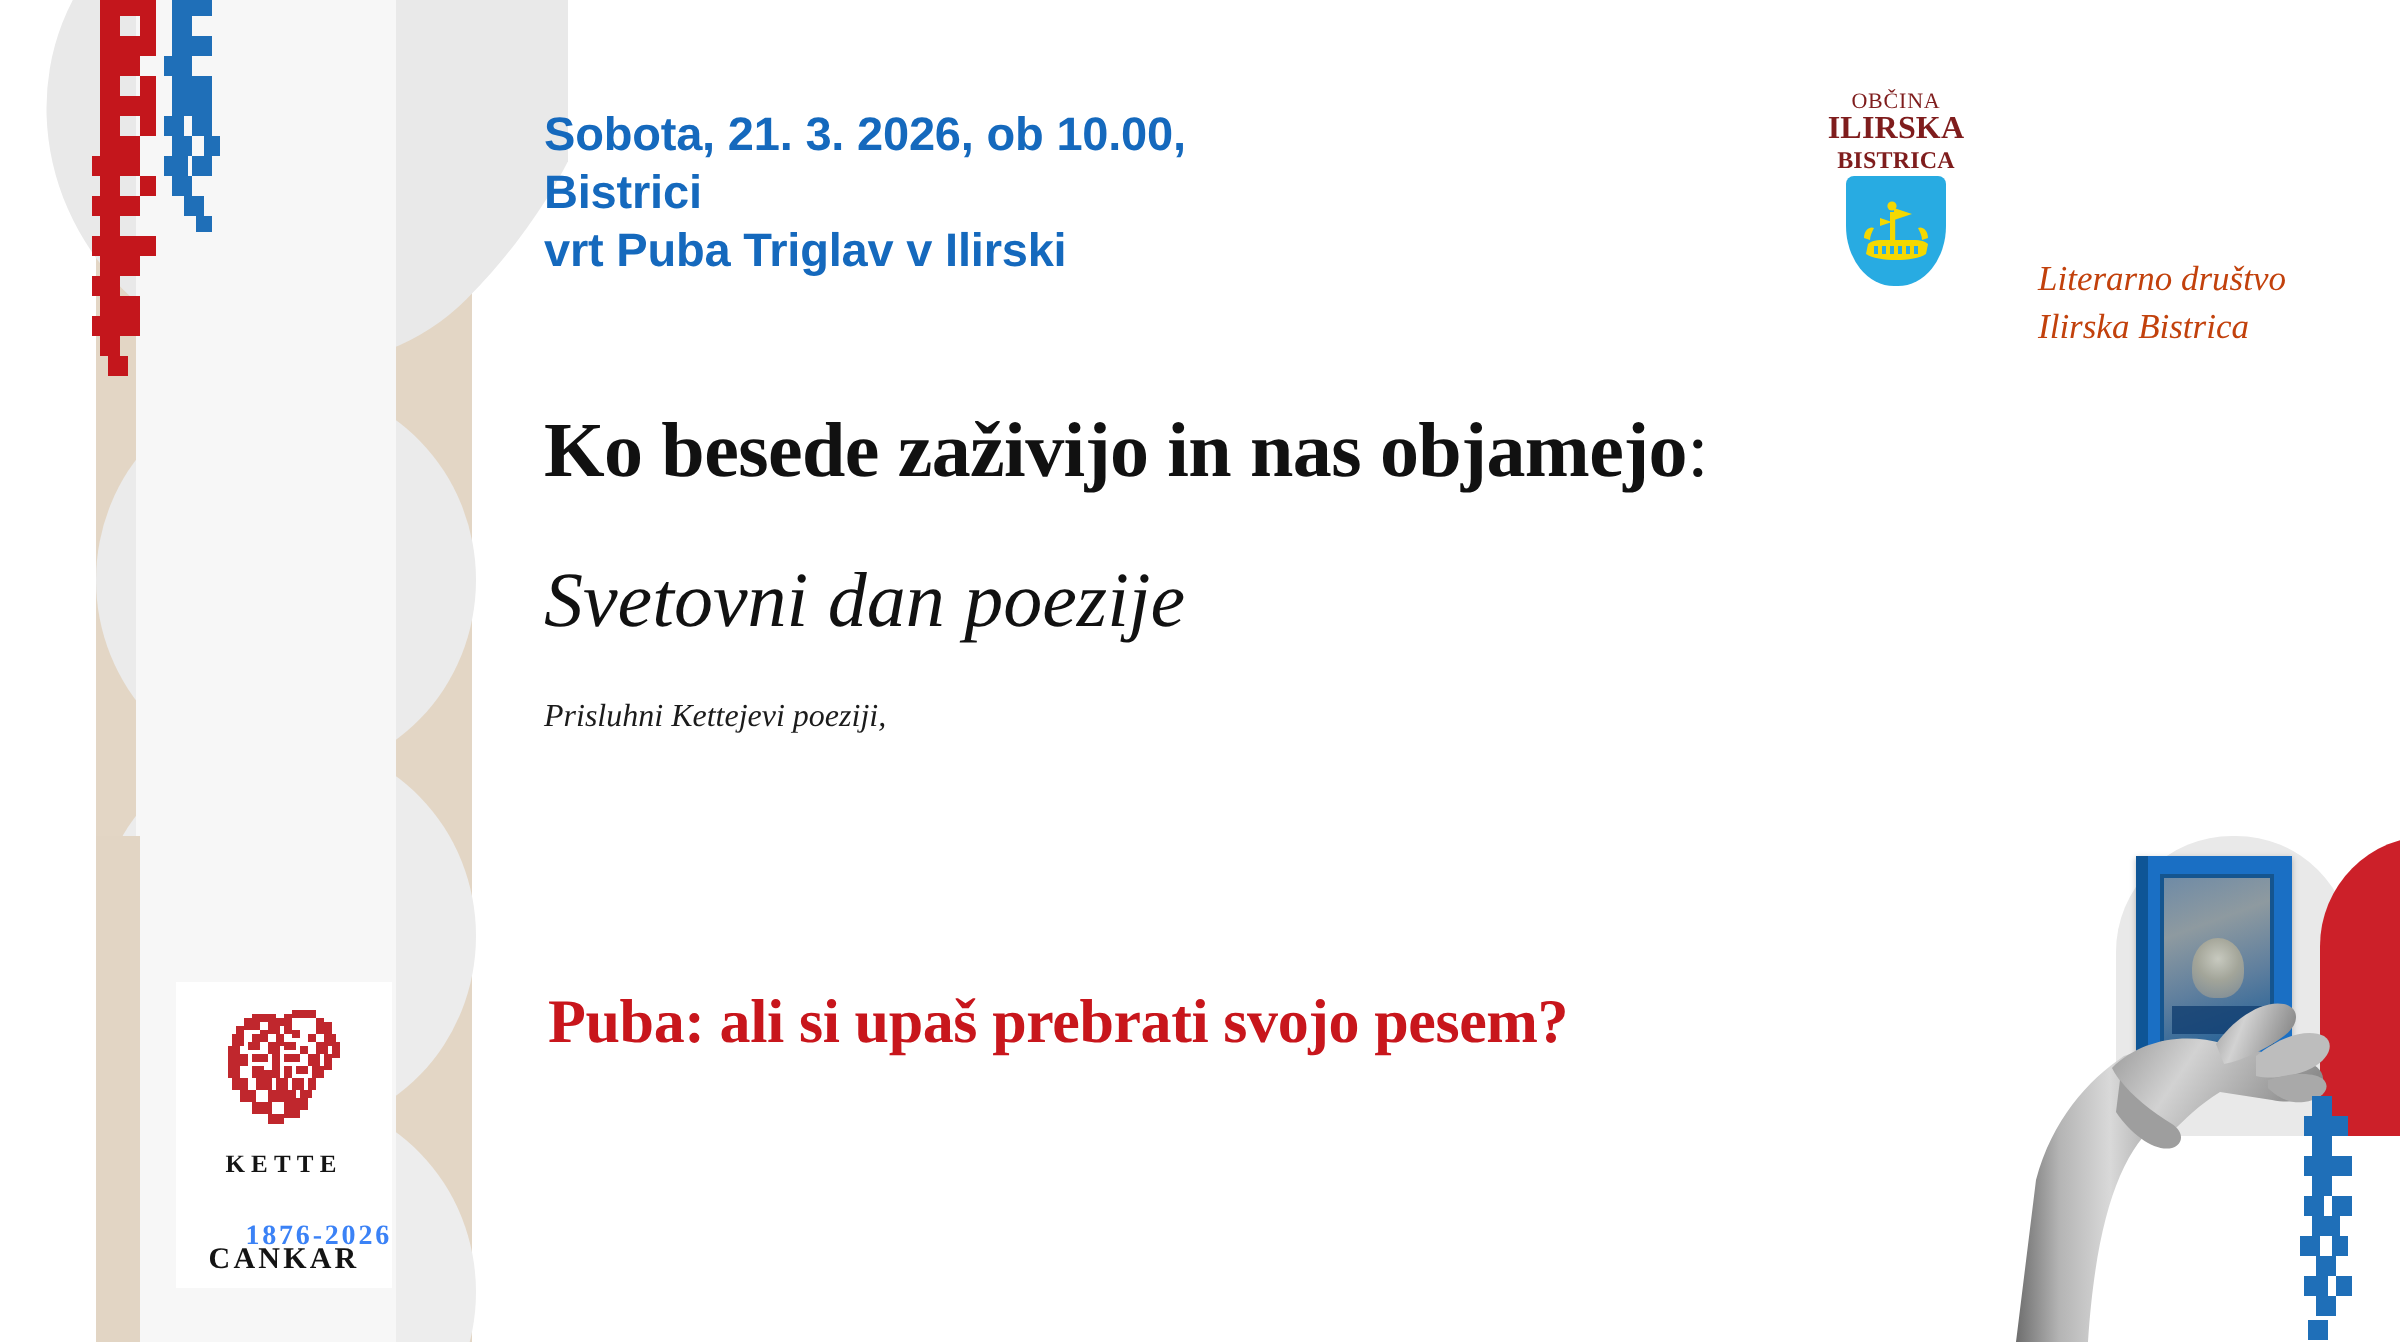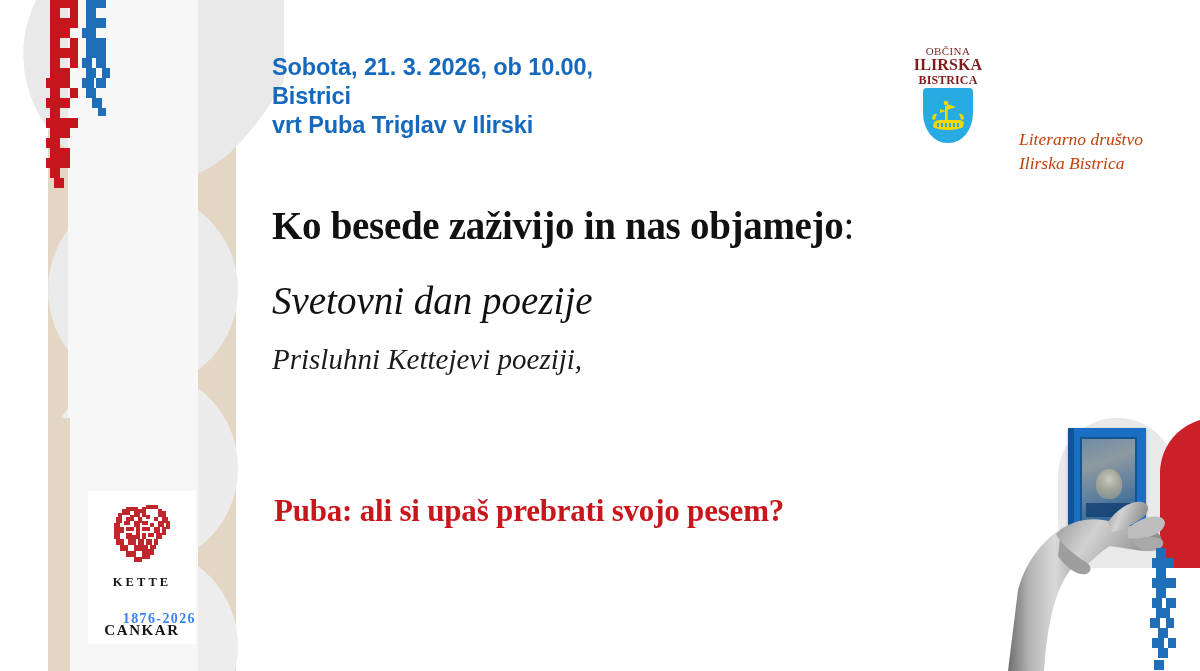--- a/index.html
+++ b/index.html
@@ -166,21 +166,21 @@
   .headline .hl-bold { font-weight: bold; letter-spacing: -0.3px; }
   .headline .hl-colon { font-weight: normal; }
   .headline .hl-italic { font-style: italic; font-weight: normal; letter-spacing: 0px; }
 
   .subtext {
     position: absolute;
     left: 0; top: 337px;
     width: 520px;
     font-family: "Liberation Serif", serif;
     font-style: italic;
-    font-size: 29px;
+    font-size: 16px;
     line-height: 44px;
     color: #1b1b1b;
   }
 
   .challenge {
     position: absolute;
     left: 2px; top: 492px;
     width: 760px;
     font-family: "Liberation Serif", serif;
     font-weight: bold;

